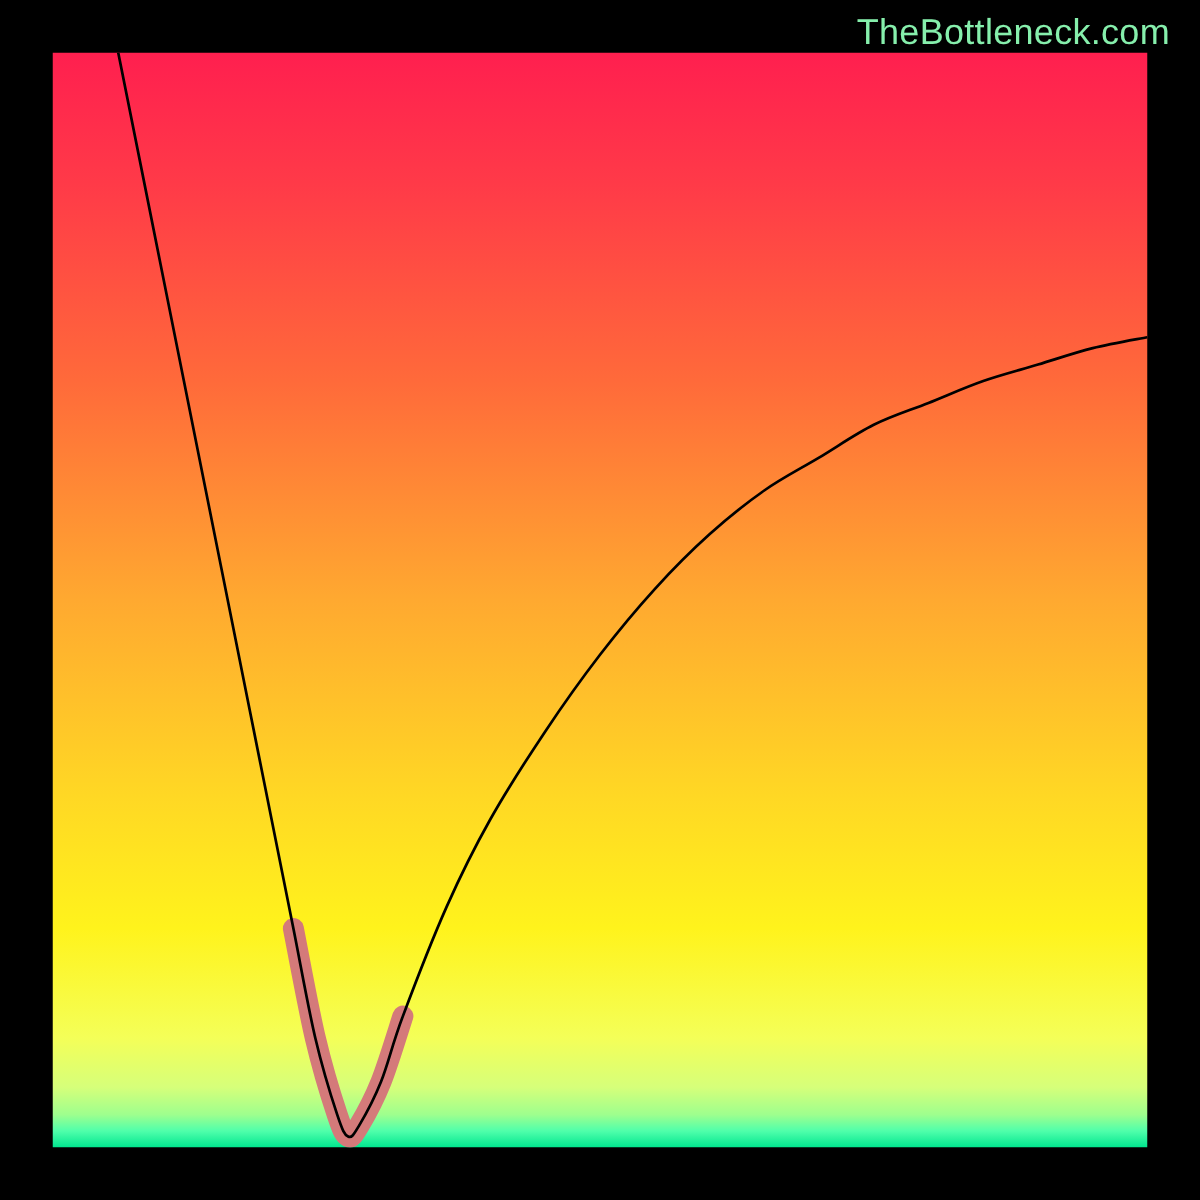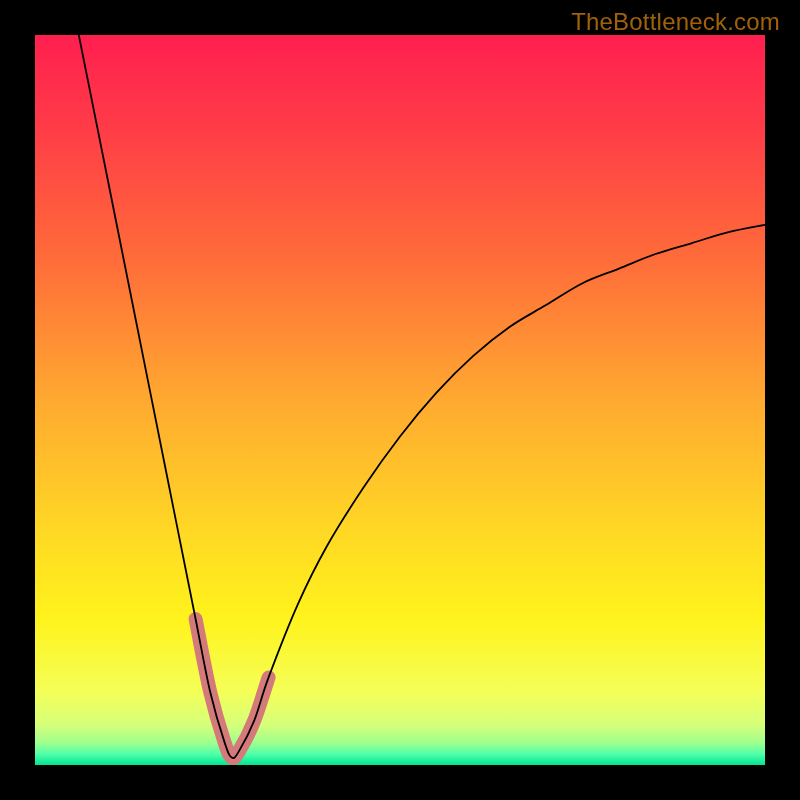--- a/index.html
+++ b/index.html
@@ -16,21 +16,21 @@
     position: absolute;
     left: 35px;
     top: 35px;
     width: 730px;
     height: 730px;
   }
   .watermark {
     position: absolute;
     top: 8px;
     right: 20px;
-    color: #a16207;
+    color: #86efac;
     font-size: 24px;
     font-weight: 500;
     letter-spacing: 0.2px;
     z-index: 10;
   }
   svg {
     display: block;
   }
 </style>
 </head>

